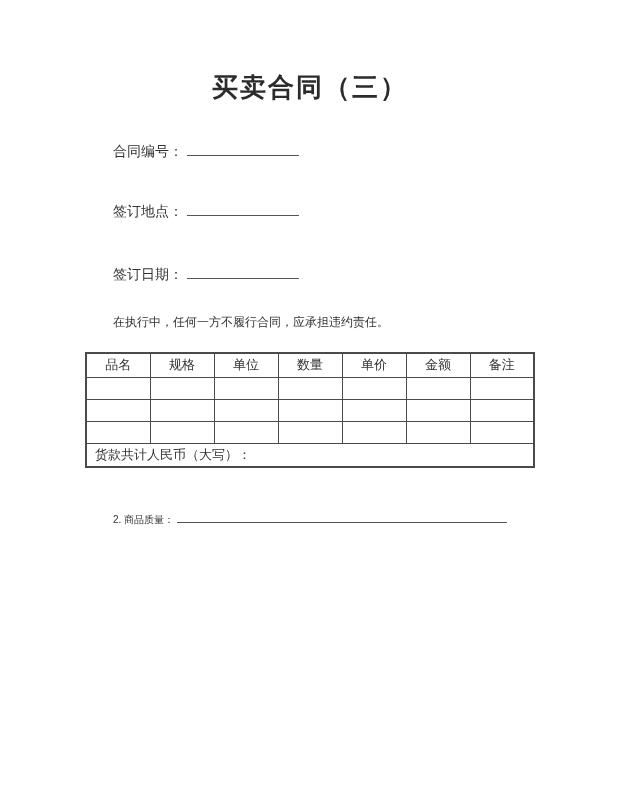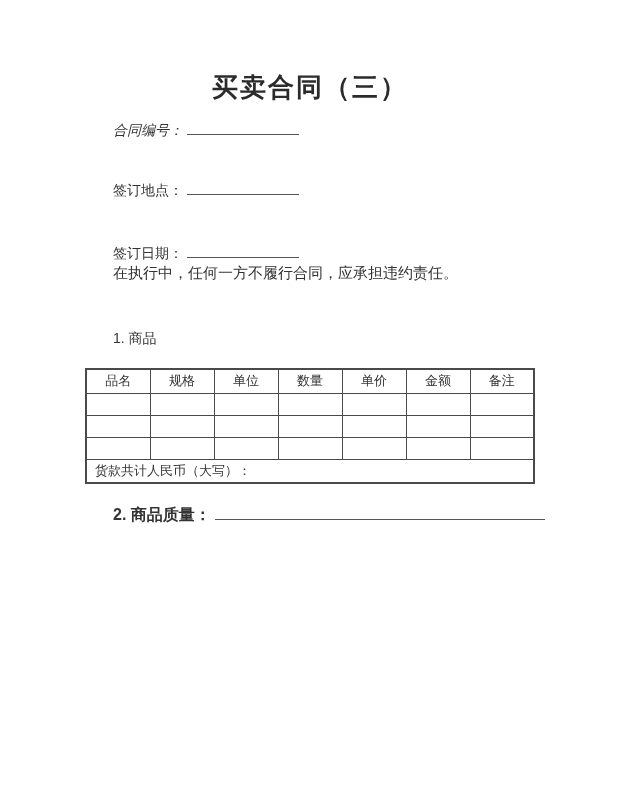--- a/index.html
+++ b/index.html
@@ -26,42 +26,43 @@
     letter-spacing: 2px;
     color: #2b2b2b;
   }
   .field-row {
     height: 20px;
     line-height: 20px;
     font-size: 14px;
     padding-left: 28px; 
     white-space: nowrap;
   }
-  .f1 { margin-top: 16px; font-style: italic; }
+  .f1 { margin-top: 37px; }
   .f2 { margin-top: 43px; }
   .f3 { margin-top: 40px; }
   .uline {
     display: inline-block;
     border-bottom: 1px solid #555555;
     height: 15px;
     vertical-align: baseline;
   }
   .u-110 { width: 112px; }
   .u-130 { width: 130px; }
   .u-330 { width: 330px; }
   .gap-a { margin-left: 14px; }
   .gap-b { margin-left: 16px; }
   .intro {
     margin-top: 47px;
     font-size: 14px;
     line-height: 30px;
   }
   .intro .line1 { padding-left: 28px; white-space: nowrap; }
   .clause {
-    font-size: 15px;
+    margin-top: 28px;
+    font-size: 12px;
     line-height: 20px;
     padding-left: 28px;
   }
   .section-heading {
     margin-top: 45px;
     font-size: 14px;
     line-height: 20px;
     padding-left: 28px;
   }
   table.goods {
@@ -79,27 +80,26 @@
     padding: 0;
   }
   table.goods thead th { height: 24px; color: #333333; }
   table.goods tbody td { height: 22px; }
   table.goods tfoot td {
     height: 24px;
     text-align: left;
     padding-left: 8px;
   }
   .section2-row {
-    margin-top: 21px;
+    margin-top: 40px;
     height: 20px;
     line-height: 20px;
-    font-size: 16px;
+    font-size: 10px;
     padding-left: 28px;
     white-space: nowrap;
-    font-weight: bold;
   }
 </style>
 </head>
 <body>
 
 <div class="page">
   <div class="content">
 
     <div class="doc-title">买卖合同（三）</div>
 
@@ -114,21 +114,20 @@
     </div>
 
     <div class="field-row f2">
       <span>签订日期：</span>
       <span class="uline u-110"></span>
     </div>
 
 
     <div class="clause">在执行中，任何一方不履行合同，应承担违约责任。</div>
 
-    <div class="section-heading">1. 商品</div>
 
     <table class="goods">
       <thead>
         <tr>
           <th>品名</th>
           <th>规格</th>
           <th>单位</th>
           <th>数量</th>
           <th>单价</th>
           <th>金额</th>

